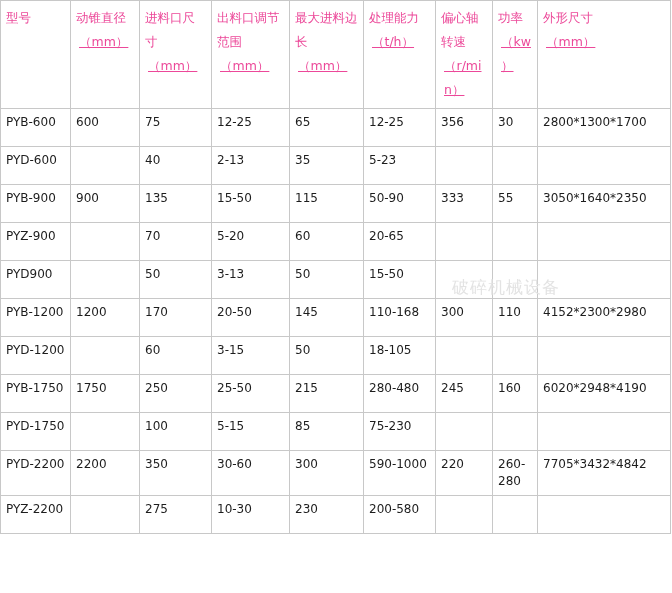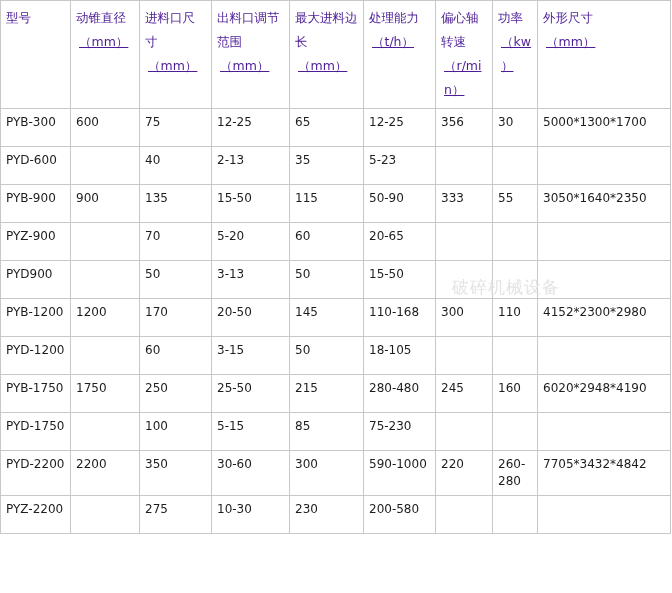--- a/index.html
+++ b/index.html
@@ -40,21 +40,21 @@
     font-size: 12px;
     line-height: 17px;
     background: #ffffff;
     word-break: break-word;
   }
   #spec-table thead th {
     font-size: 12.5px;
     line-height: 24px;
     padding: 5px 4px 6px 5px;
     height: 80px;
-    color: #4c1d95;
+    color: #ec4899;
   }
   #spec-table tbody td {
     height: 27px;
     color: #1d1d1d;
   }
   #spec-table tbody td.model {
     padding-left: 5px;
   }
   .unit-indent {
     display: block;
@@ -97,29 +97,29 @@
         <th><span>出料口调节范围</span><span class="unit-indent">（mm）</span></th>
         <th><span>最大进料边长</span><span class="unit-indent">（mm）</span></th>
         <th><span>处理能力</span><span class="unit-indent">（t/h）</span></th>
         <th><span>偏心轴转速</span><span class="unit-indent">（r/min）</span></th>
         <th><span>功率</span><span class="unit-indent">（kw）</span></th>
         <th><span>外形尺寸</span><span class="unit-indent">（mm）</span></th>
       </tr>
   </thead>
   <tbody>
       <tr>
-        <td class="model">PYB-300</td>
+        <td class="model">PYB-600</td>
         <td>600</td>
         <td>75</td>
         <td>12-25</td>
         <td>65</td>
         <td>12-25</td>
         <td>356</td>
         <td>30</td>
-        <td>5000*1300*1700</td>
+        <td>2800*1300*1700</td>
       </tr>
       <tr>
         <td class="model">PYD-600</td>
         <td></td>
         <td>40</td>
         <td>2-13</td>
         <td>35</td>
         <td>5-23</td>
         <td></td>
         <td></td>

